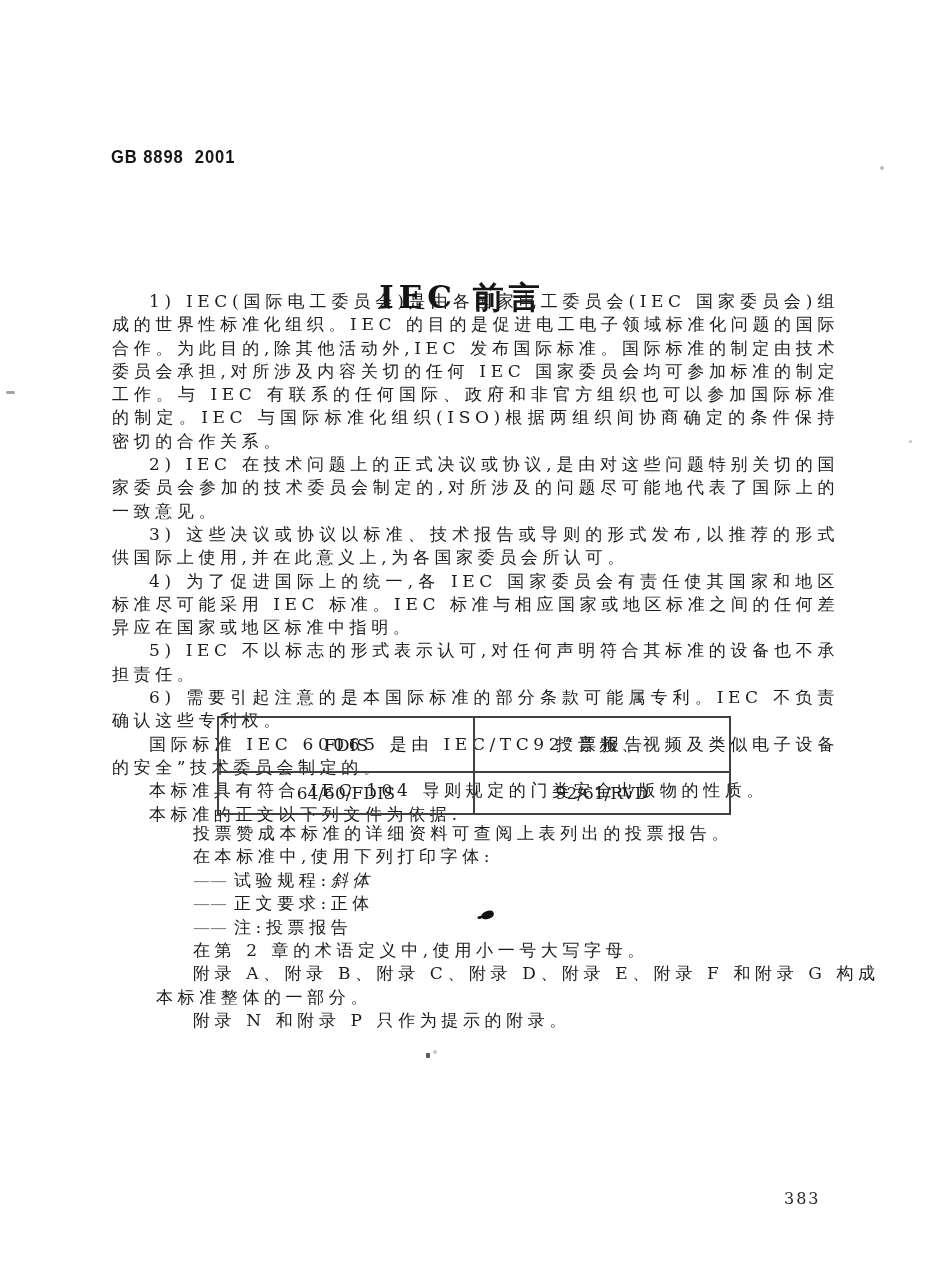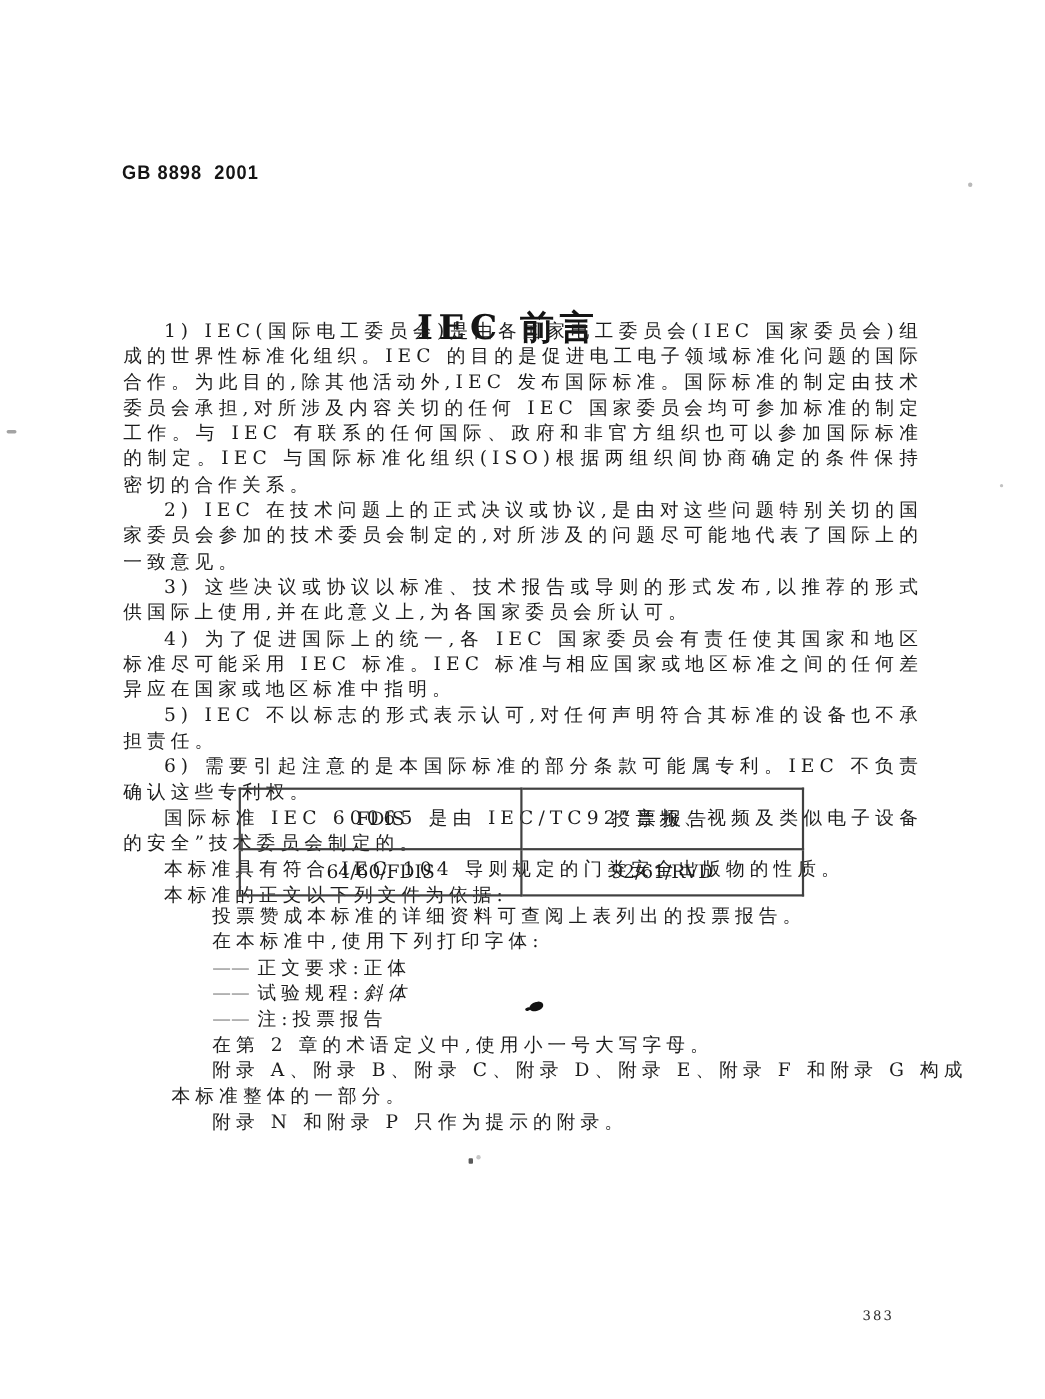--- a/index.html
+++ b/index.html
@@ -37,21 +37,21 @@
   .basis-table tr:last-child td{height:40px;}
   .cjk-spaced{letter-spacing:6px;margin-top:11px;}
   .notes-block{
     position:absolute;left:112px;top:822px;width:727px;
     font-size:17px;line-height:23.4px;letter-spacing:4.6px;color:#1c1c1c;margin-left:44px;
   }
   .notes-block p{margin:0;text-indent:37px;}
   .dash{opacity:.55;letter-spacing:0;margin-right:7px;}
   .italic{font-style:italic;}
   .page-number{
-    position:absolute;left:784px;top:1189px;font-size:12px;
+    position:absolute;left:784px;top:1189px;font-size:16px;
     letter-spacing:2px;color:#2a2a2a;
   }
   
   .ink-blob{
     position:absolute;left:481px;top:911px;width:13px;height:8px;
     background:#121212;border-radius:62% 45% 55% 50%;
     transform:rotate(-14deg);
   }
   .ink-blob::after{
     content:"";position:absolute;left:-4px;top:3px;width:5px;height:3px;
@@ -92,22 +92,22 @@
   <tr>
     <td>64/60/FDIS</td>
     <td>92/61/RVD</td>
   </tr>
 </tbody>
   </table>
 
 <div class="notes-block">
   <p>投票赞成本标准的详细资料可查阅上表列出的投票报告。</p>
   <p>在本标准中,使用下列打印字体:</p>
+  <p><span class="dash">——</span><span>试验规程:</span><span class="italic">斜体</span></p>
   <p><span class="dash">——</span><span>正文要求:正体</span></p>
-  <p><span class="dash">——</span><span>试验规程:</span><span class="italic">斜体</span></p>
   <p><span class="dash">——</span><span>注:投票报告</span></p>
   <p>在第 2 章的术语定义中,使用小一号大写字母。</p>
   <p>附录 A、附录 B、附录 C、附录 D、附录 E、附录 F 和附录 G 构成本标准整体的一部分。</p>
   <p>附录 N 和附录 P 只作为提示的附录。</p>
 </div>
 
 <div class="page-number">383</div>
 
 <div class="ink-blob"></div>
 <div class="speck speck-a"></div>

